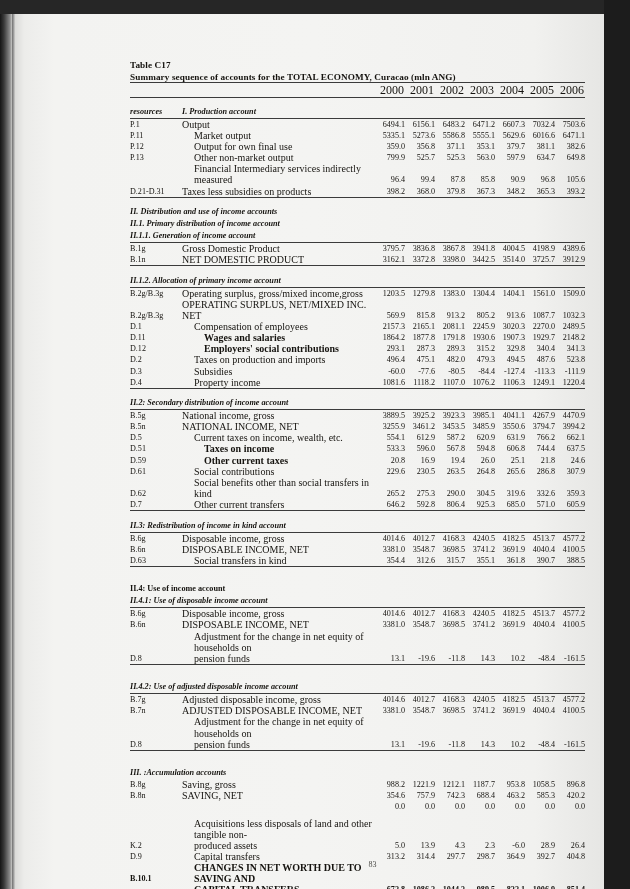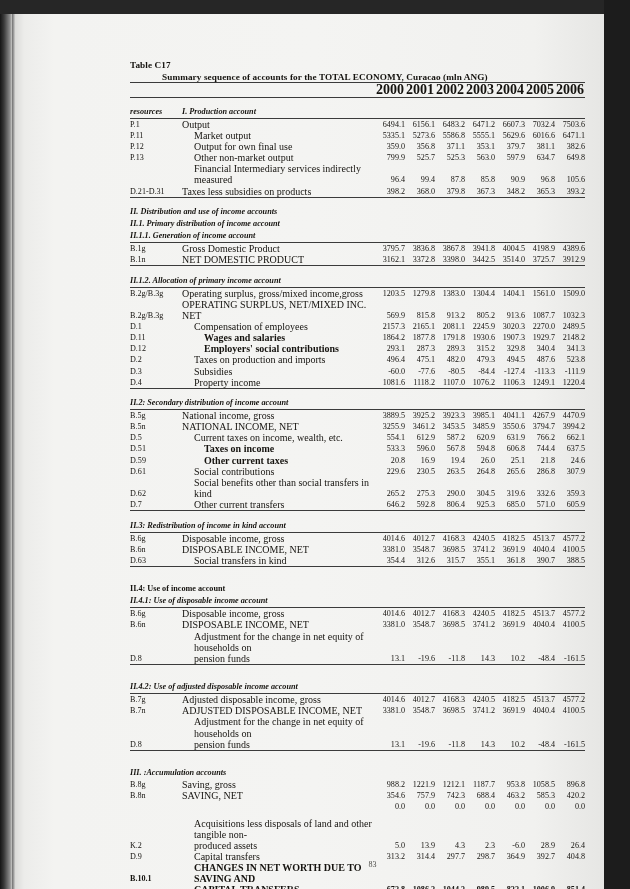--- a/index.html
+++ b/index.html
@@ -45,21 +45,21 @@
   
   .sheet {
     position: absolute;
     left: 130px; top: 60px;
     width: 455px;
     color: #15130f;
   }
 
   .tbl-title { font-size: 9.2px; font-weight: bold; letter-spacing: .1px; }
   .tbl-title .l1 { display: block; margin-bottom: 1.5px; }
-  .tbl-title .l2 { display: block; margin-left: 32px; }
+  .tbl-title .l2 { display: block; }
 
   table.acc {
     width: 455px;
     border-collapse: collapse;
     font-size: 8.1px;
     table-layout: fixed;
   }
   table.acc col.code { width: 52px; }
   table.acc col.label { width: 193px; }
   table.acc col.yr { width: 30px; }
@@ -67,21 +67,21 @@
   table.acc td, table.acc th { padding: 0; vertical-align: bottom; }
 
   .r { text-align: right; padding-right: 1px; white-space: nowrap; }
   .code { font-size: 8.1px; white-space: nowrap; padding-left: 1px; }
   .lbl  { font-size: 10px; }
 
   tr.datarow td { height: 11.1px; line-height: 11.1px; }
 
   
   tr.years th {
-    font-size: 14px; font-weight: bold; text-align: right;
+    font-size: 12px; font-weight: normal; text-align: right;
     padding-right: 1px; height: 14px; line-height: 14px;
   }
   .rule-top td, .rule-top th { border-top: 1.1px solid #3b3b3b; }
   .rule-bot td, .rule-bot th { border-bottom: 1.1px solid #3b3b3b; }
 
   
   tr.sect td {
     font-style: italic; font-weight: bold; font-size: 8.2px;
     height: 12px; line-height: 12px;
   }

